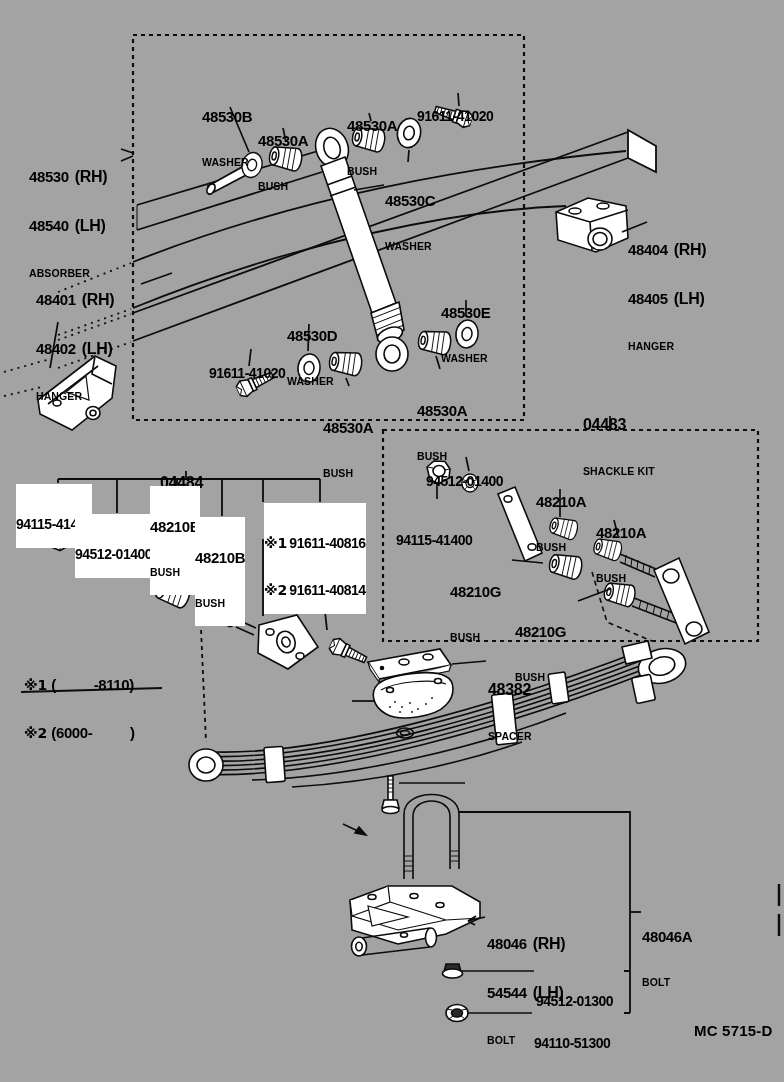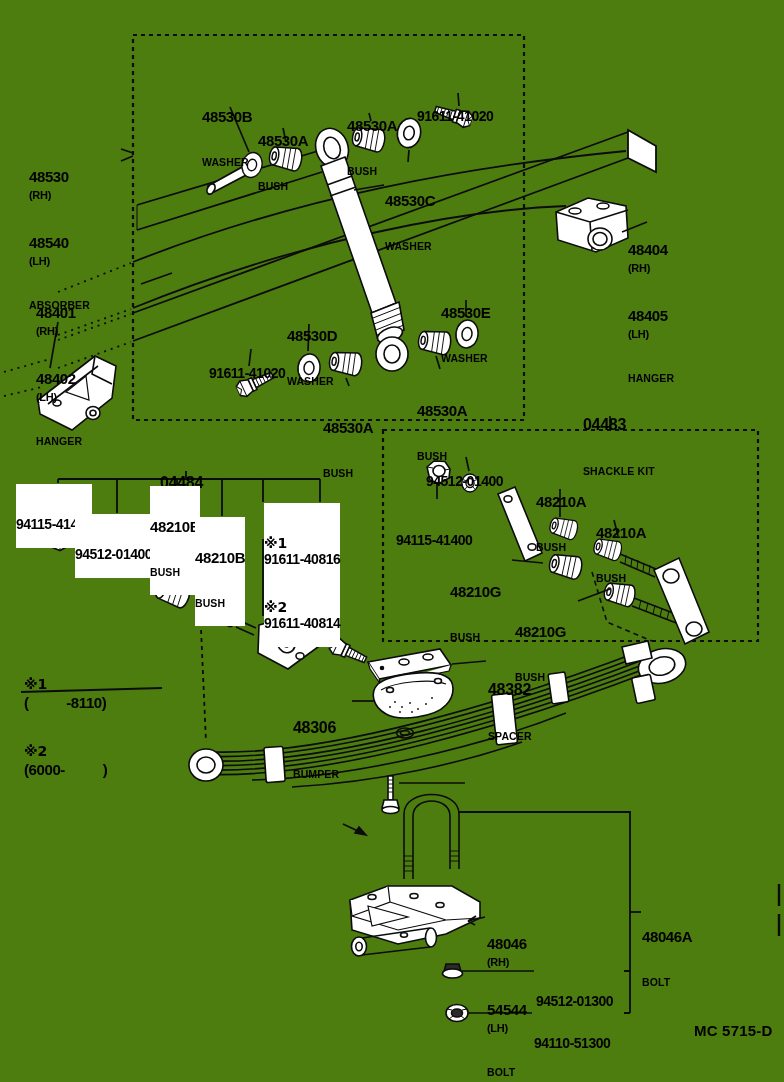--- a/index.html
+++ b/index.html
@@ -1,25 +1,25 @@
 <!DOCTYPE html>
 <html><head>
 <meta charset="utf-8">
 <style>
   html,body{margin:0;padding:0;background:#fff;}
-  #page{position:relative;width:784px;height:1082px;background:#4d7c0f;overflow:hidden;
+  #page{position:relative;width:784px;height:1082px;background:#a3a3a3;overflow:hidden;
         font-family:"Liberation Sans",sans-serif;color:#000;}
   #art{position:absolute;left:0;top:0;}
   .lbl{position:absolute;font-weight:700;color:#000;line-height:1.03;white-space:pre;}
-  .row{display:flex;align-items:baseline;gap:6px;flex-direction:column;}
+  .row{display:flex;align-items:baseline;gap:6px;}
   .pn{font-size:15px;letter-spacing:-0.4px;}
   .big{font-size:16px;letter-spacing:-0.3px;}
   .num{font-size:14px;letter-spacing:-0.5px;}
   .desc{font-size:10.5px;letter-spacing:0.1px;}
-  .side{font-size:11px;letter-spacing:-0.3px;}
+  .side{font-size:16px;letter-spacing:-0.3px;}
   .mark{font-family:"DejaVu Sans",sans-serif;font-size:14px;}
   .bg{background:#fff;}
   .code{font-size:15px;letter-spacing:0.2px;}
 </style>
 </head>
 <body>
 
 <div id="page">
 
 <svg id="art" width="784" height="1082" viewBox="0 0 784 1082" fill="none" stroke="#0c0c0c" stroke-width="1.6">
@@ -364,21 +364,21 @@
   <div class="pn">48530C</div>
   <div class="desc">WASHER</div>
 </div>
 
 <div class="lbl" style="left:628px;top:209px">
   <div class="row"><span class="pn">48404</span><span class="side">(RH)</span></div>
   <div class="row"><span class="pn">48405</span><span class="side">(LH)</span></div>
   <div class="desc">HANGER</div>
 </div>
 
-<div class="lbl" style="left:36px;top:272px">
+<div class="lbl" style="left:36px;top:259px">
   <div class="row"><span class="pn">48401</span><span class="side">(RH)</span></div>
   <div class="row"><span class="pn">48402</span><span class="side">(LH)</span></div>
   <div class="desc">HANGER</div>
 </div>
 
 <div class="lbl" style="left:287px;top:295px">
   <div class="pn">48530D</div>
   <div class="desc">WASHER</div>
 </div>
 
@@ -465,24 +465,20 @@
 <div class="lbl" style="left:24px;top:644px">
   <div class="row" style="gap:4px"><span class="mark">※1</span><span class="pn">(          -8110)</span></div>
   <div class="row" style="gap:4px"><span class="mark">※2</span><span class="pn">(6000-          )</span></div>
 </div>
 
 <div class="lbl" style="left:488px;top:649px">
   <div class="big">48382</div>
   <div class="desc">SPACER</div>
 </div>
 
-<div class="lbl" style="left:293px;top:687px">
-  <div class="big">48306</div>
-  <div class="desc">BUMPER</div>
-</div>
 
 
 <div class="lbl" style="left:487px;top:903px">
   <div class="row"><span class="pn">48046</span><span class="side">(RH)</span></div>
   <div class="row"><span class="pn">54544</span><span class="side">(LH)</span></div>
   <div class="desc">BOLT</div>
 </div>
 
 <div class="lbl" style="left:642px;top:896px">
   <div class="pn">48046A</div>

